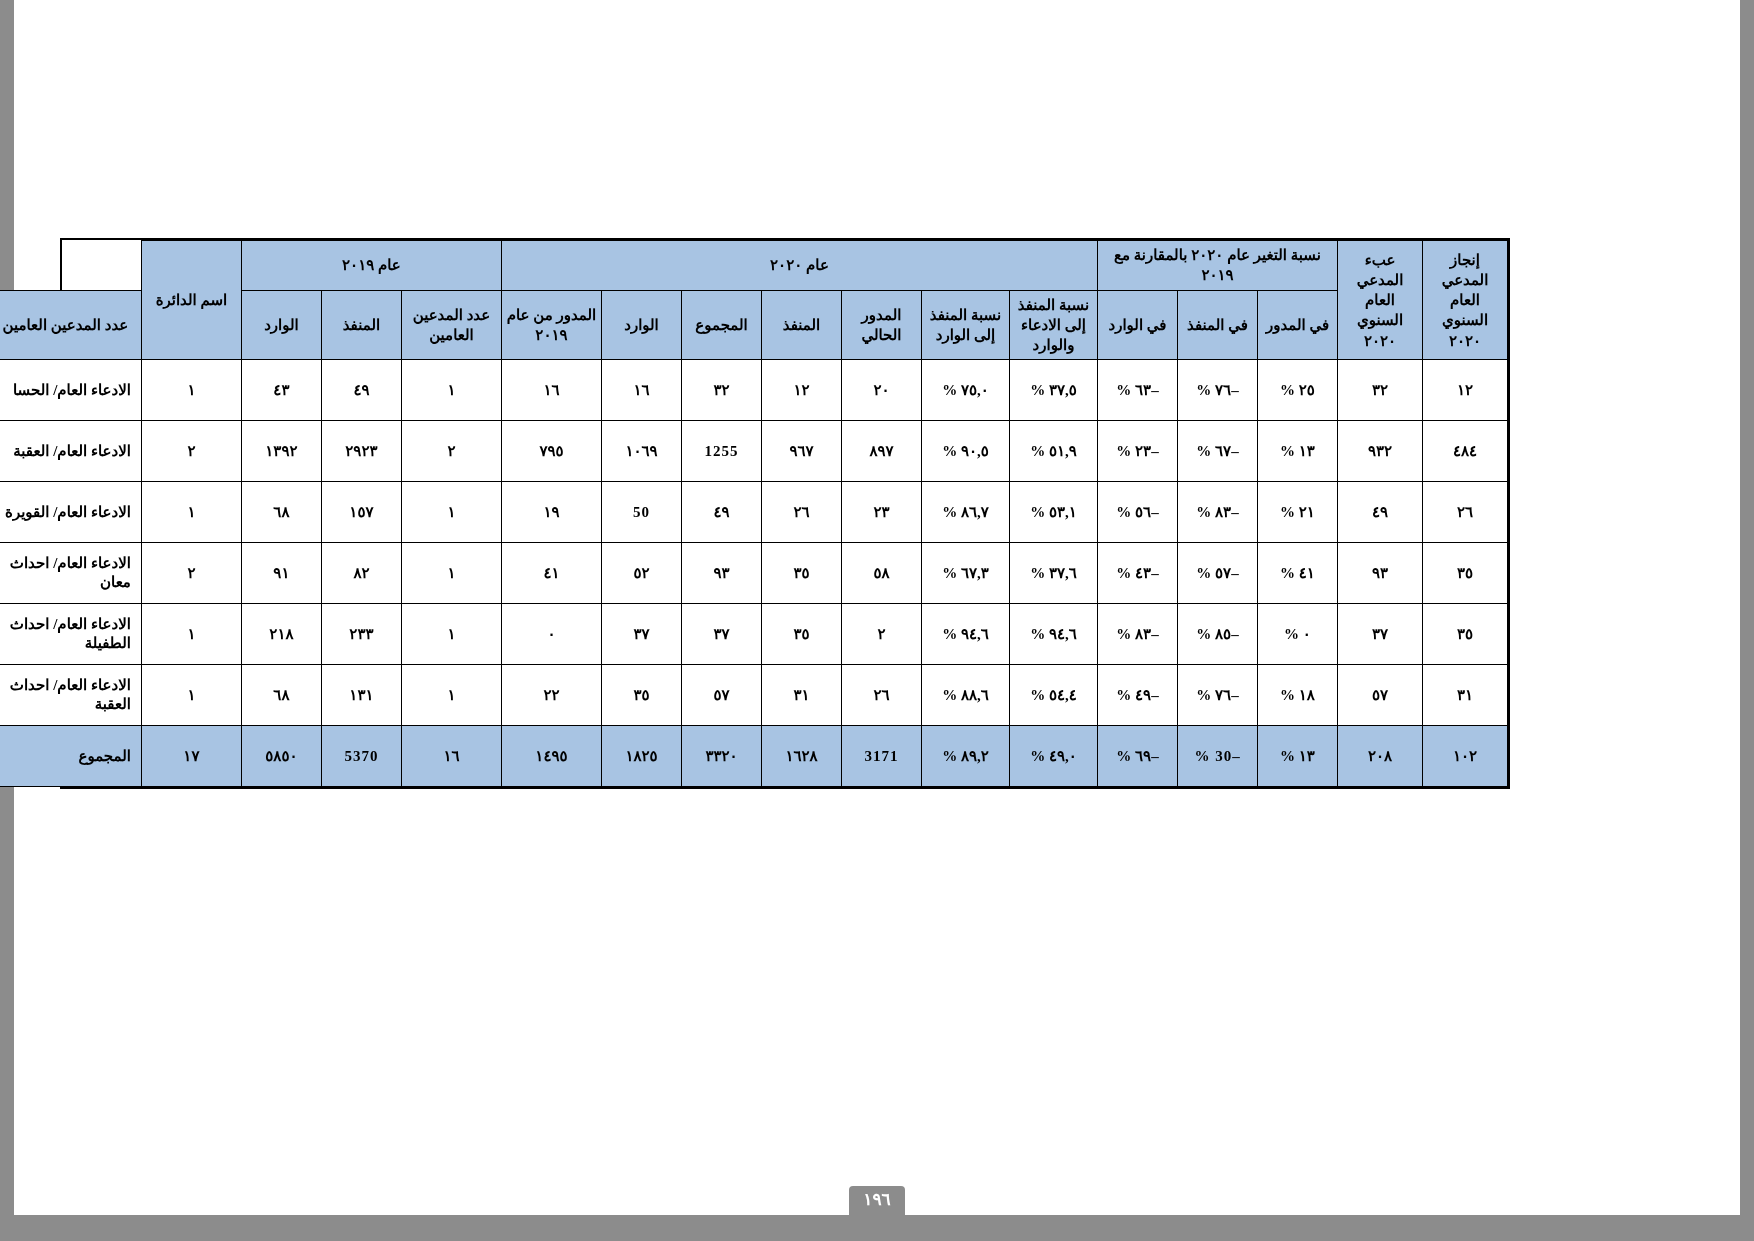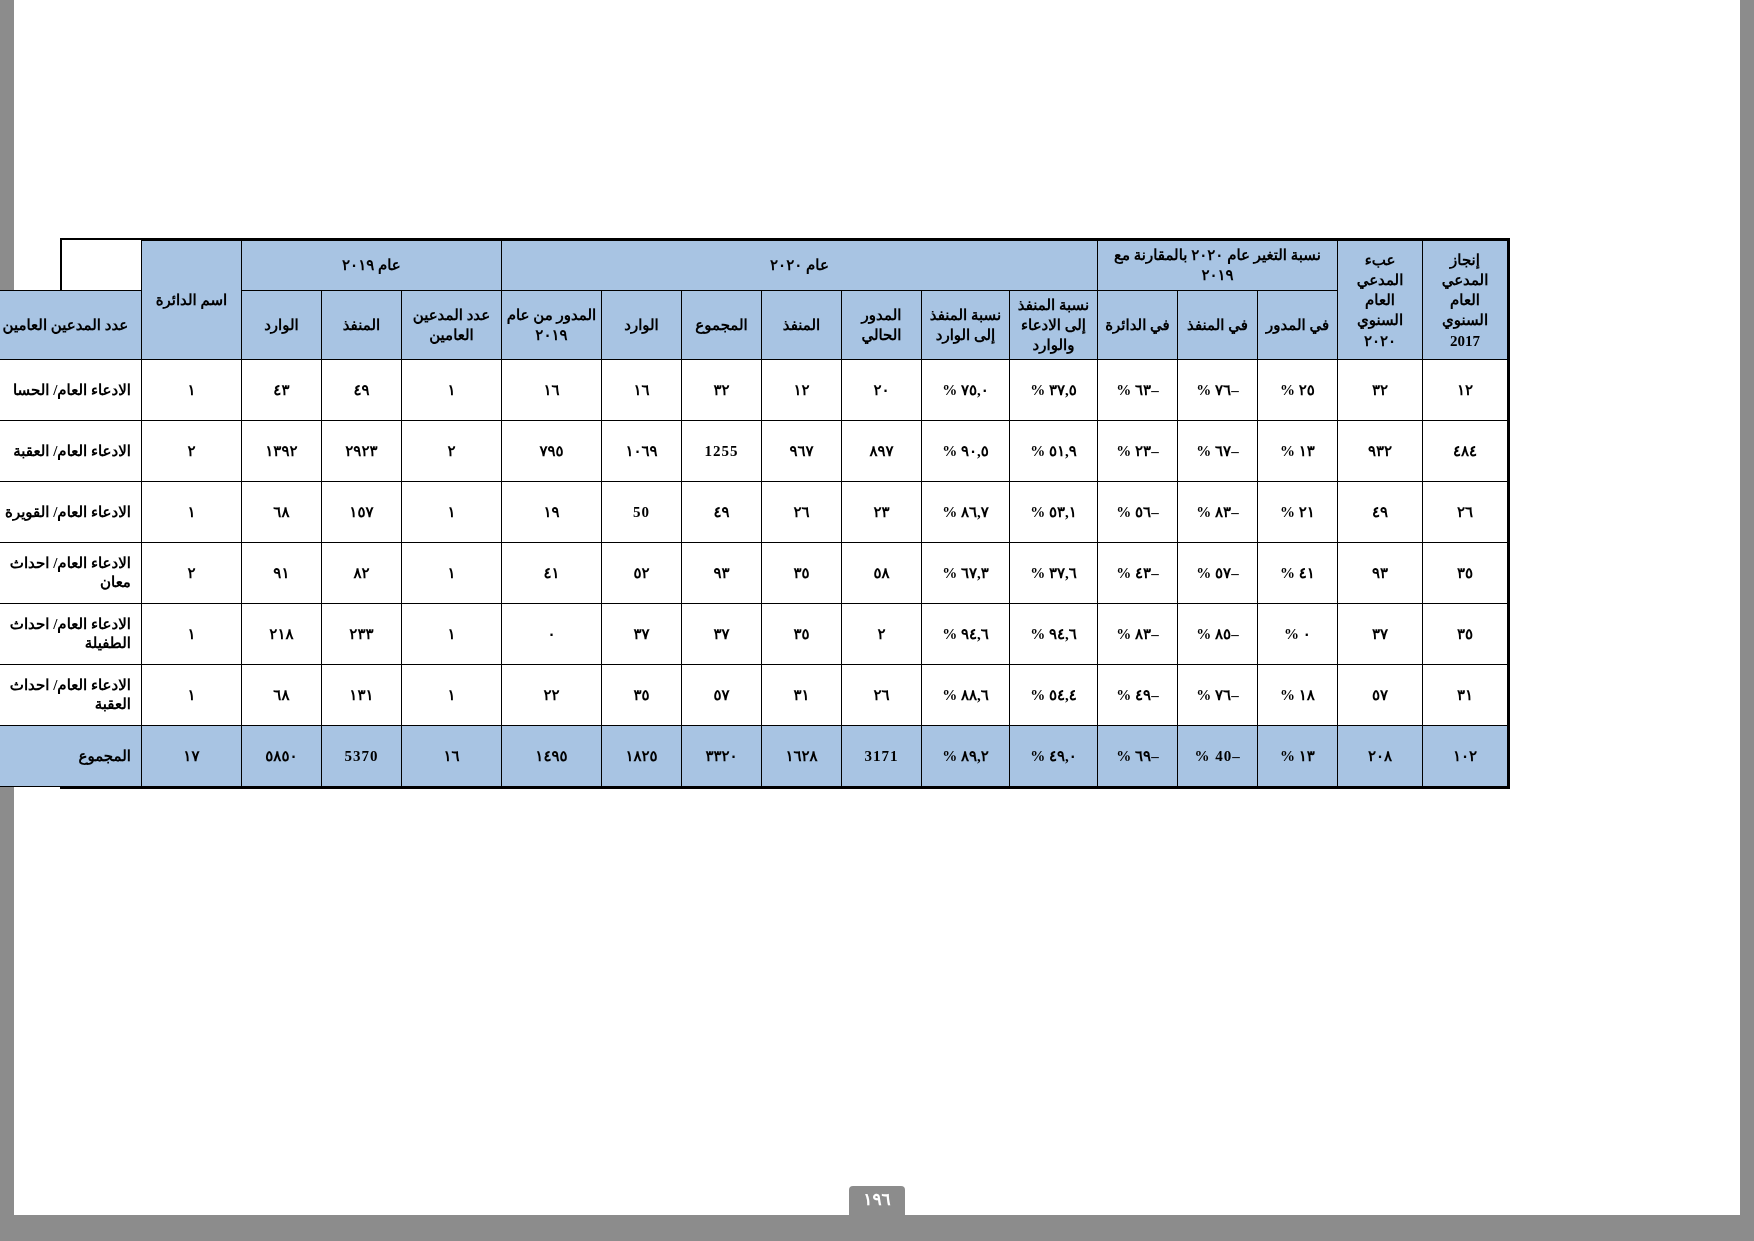--- a/index.html
+++ b/index.html
@@ -138,31 +138,31 @@
         <col class="c-med">
         <col class="c-wide">
         <col class="c-wide">
         <col class="c-med">
         <col class="c-med">
         <col class="c-wide">
         <col class="c-name">
       </colgroup>
       <thead>
         <tr>
-          <td rowspan="2">إنجاز المدعي العام السنوي 2017</td>
+          <td rowspan="2">إنجاز المدعي العام السنوي ٢٠٢٠</td>
           <td rowspan="2">عبء المدعي العام السنوي ٢٠٢٠</td>
           <td colspan="3">نسبة التغير عام ٢٠٢٠ بالمقارنة مع ٢٠١٩</td>
           <td colspan="7">عام ٢٠٢٠</td>
           <td colspan="3">عام ٢٠١٩</td>
           <td rowspan="2">اسم الدائرة</td>
         </tr>
         <tr>
           <td>في المدور</td>
           <td>في المنفذ</td>
-          <td>في الدائرة</td>
+          <td>في الوارد</td>
           <td>نسبة المنفذ إلى الادعاء والوارد</td>
           <td>نسبة المنفذ إلى الوارد</td>
           <td>المدور الحالي</td>
           <td>المنفذ</td>
           <td>المجموع</td>
           <td>الوارد</td>
           <td>المدور من عام ٢٠١٩</td>
           <td>عدد المدعين العامين</td>
           <td>المنفذ</td>
           <td>الوارد</td>
@@ -288,21 +288,21 @@
           <td>١٣١</td>
           <td>٦٨</td>
           <td>١</td>
           <td class="name">الادعاء العام/ احداث العقبة</td>
         </tr>
 
         <tr class="total">
           <td>١٠٢</td>
           <td>٢٠٨</td>
           <td>١٣ %</td>
-          <td>–40 %</td>
+          <td>–30 %</td>
           <td>–٦٩ %</td>
           <td>٤٩,٠ %</td>
           <td>٨٩,٢ %</td>
           <td>3171</td>
           <td>١٦٢٨</td>
           <td>٣٣٢٠</td>
           <td>١٨٢٥</td>
           <td>١٤٩٥</td>
           <td>١٦</td>
           <td>5370</td>

